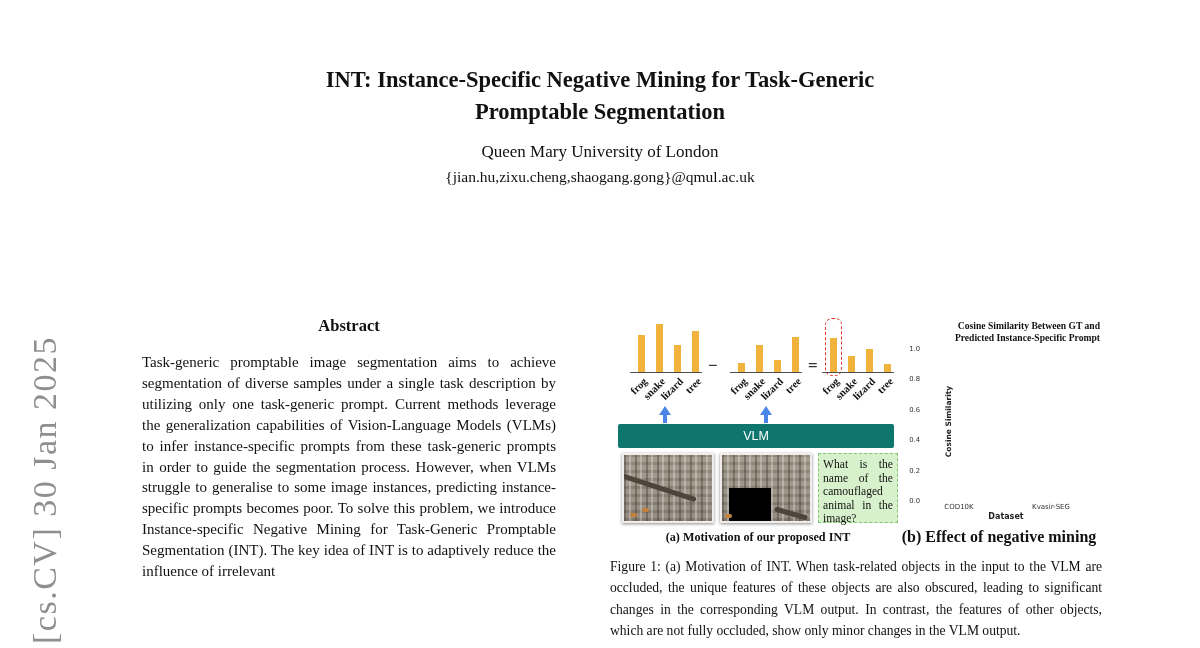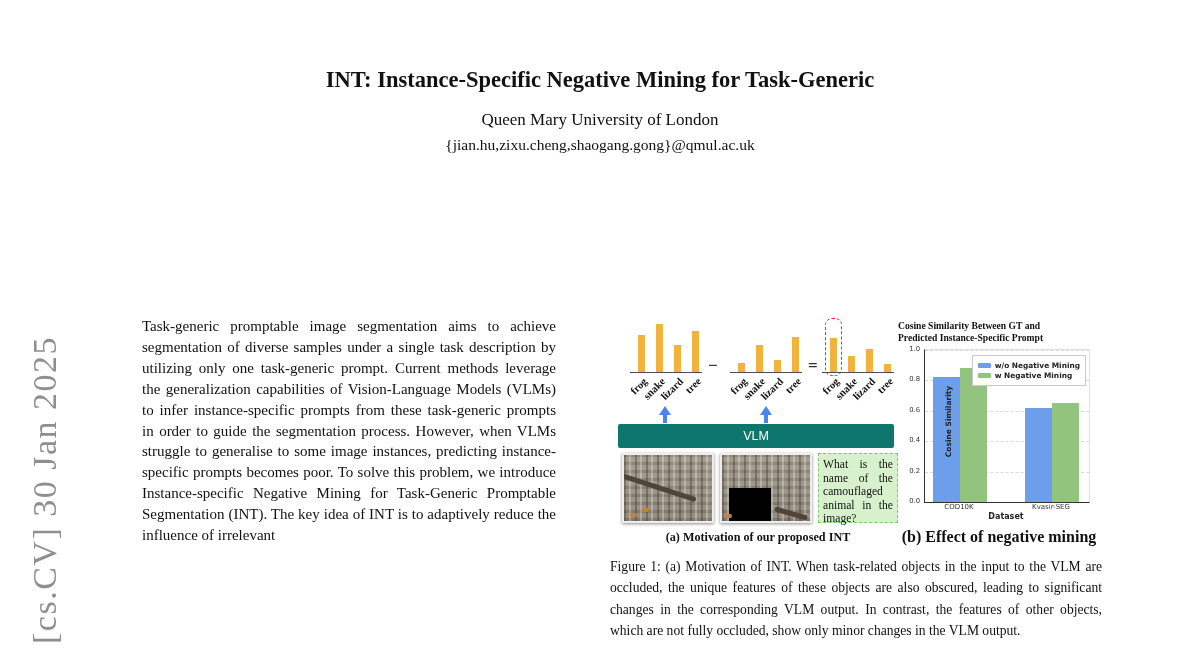--- a/index.html
+++ b/index.html
@@ -72,21 +72,21 @@
   .question-box{position:absolute;left:202px;top:141px;width:70px;height:60px;
     background:#d8f1cd;border:1.6px dashed #82c46f;padding:4px 4px;
     font-size:11.6px;line-height:13.6px;text-align:justify;}
 
   .caption-a{position:absolute;left:0;top:218px;width:284px;text-align:center;
     font-size:12.2px;font-weight:bold;}
   .caption-b{position:absolute;left:0;top:212px;width:202px;text-align:center;
     font-size:16px;font-weight:bold;}
 
   
-  .figb-title{position:absolute;left:0;top:4px;width:202px;text-align:left;
+  .figb-title{position:absolute;left:0;top:4px;width:202px;text-align:right;
     font-size:9.6px;font-weight:bold;line-height:11.5px;}
   .figb-plot{position:absolute;left:26px;top:33px;width:164px;height:152px;
     border-left:1px solid #333;border-bottom:1px solid #333;
     border-top:1px solid #e0e0e0;border-right:1px solid #e0e0e0;background:#fff;}
   .gridline{position:absolute;left:0;width:100%;border-top:1px dashed #d9d9d9;}
   .figb-bar{position:absolute;bottom:0;}
   .ytick{position:absolute;width:22px;text-align:right;font-family:"DejaVu Sans",sans-serif;
     font-size:6.8px;color:#333;}
   .xtick{position:absolute;top:187px;transform:translateX(-50%);
     font-family:"DejaVu Sans",sans-serif;font-size:7px;color:#333;}
@@ -104,25 +104,27 @@
 </style>
 </head>
 <body>
 
 <div class="page">
 
   <div class="arxiv-stamp">[cs.CV]  30 Jan 2025</div>
 
   <div class="title-block">
     <div class="title-line">INT: Instance-Specific Negative Mining for Task-Generic</div>
+    <div class="title-line">Promptable Segmentation</div>
     <div class="affiliation">Queen Mary University of London</div>
     <div class="email">{jian.hu,zixu.cheng,shaogang.gong}@qmul.ac.uk</div>
   </div>
 
   <div class="abstract-col">
+    <h2 class="abstract-heading">Abstract</h2>
     <p class="abstract-text">Task-generic promptable image segmentation aims to achieve segmentation of diverse samples under a single task description by utilizing only one task-generic prompt. Current methods leverage the generalization capabilities of Vision-Language Models (VLMs) to infer instance-specific prompts from these task-generic prompts in order to guide the segmentation process. However, when VLMs struggle to generalise to some image instances, predicting instance-specific prompts becomes poor. To solve this problem, we introduce Instance-specific Negative Mining for Task-Generic Promptable Segmentation (INT). The key idea of INT is to adaptively reduce the influence of irrelevant</p>
   </div>
 
   <div class="fig-col">
 
     <div class="fig-a">
       <div class="mini" style="left:14px;top:0;">
         <div class="bars">
             <div class="bar" style="left: 8px; height: 37px; background: rgb(242, 179, 61);"></div>
             <div class="bar" style="left: 26px; height: 48px; background: rgb(242, 179, 61);"></div>
@@ -195,41 +197,20 @@
 
       <div class="question-box">What is the name of the camouflaged animal in the image?</div>
 
       <div class="caption-a">(a) Motivation of our proposed INT</div>
     </div>
 
     <div class="fig-b">
       <div class="figb-title">
           <div class="">Cosine Similarity Between GT and</div>
           <div class="">Predicted Instance-Specific Prompt</div>
-        </div>
-      <div class="figb-plot">
-          <div class="gridline" style="top: 121.6px;"></div>
-          <div class="gridline" style="top: 91.2px;"></div>
-          <div class="gridline" style="top: 60.8px;"></div>
-          <div class="gridline" style="top: 30.4px;"></div>
-          <div class="gridline" style="top: 0px;"></div>
-          <div class="figb-bar" style="left: 8px; width: 27px; height: 125px; background: rgb(109, 158, 235);"></div>
-          <div class="figb-bar" style="left: 35px; width: 27px; height: 134px; background: rgb(147, 196, 125);"></div>
-          <div class="figb-bar" style="left: 100px; width: 27px; height: 94px; background: rgb(109, 158, 235);"></div>
-          <div class="figb-bar" style="left: 127px; width: 27px; height: 99px; background: rgb(147, 196, 125);"></div>
-          <div class="figb-legend">
-            <div class="legend-row">
-              <div class="legend-swatch" style="background: rgb(109, 158, 235);"></div>
-              <div class="legend-label">w/o Negative Mining</div>
-            </div>
-            <div class="legend-row">
-              <div class="legend-swatch" style="background: rgb(147, 196, 125);"></div>
-              <div class="legend-label">w Negative Mining</div>
-            </div>
-          </div>
         </div>
       <div class="figb-ylabel">Cosine Similarity</div>
       <div class="figb-xlabel">Dataset</div>
       <div class="caption-b">(b) Effect of negative mining</div>
     <div class="ytick" style="left: 0px; top: 181px;">0.0</div>
         <div class="ytick" style="left: 0px; top: 150.6px;">0.2</div>
         <div class="ytick" style="left: 0px; top: 120.2px;">0.4</div>
         <div class="ytick" style="left: 0px; top: 89.8px;">0.6</div>
         <div class="ytick" style="left: 0px; top: 59.4px;">0.8</div>
         <div class="ytick" style="left: 0px; top: 29px;">1.0</div>

